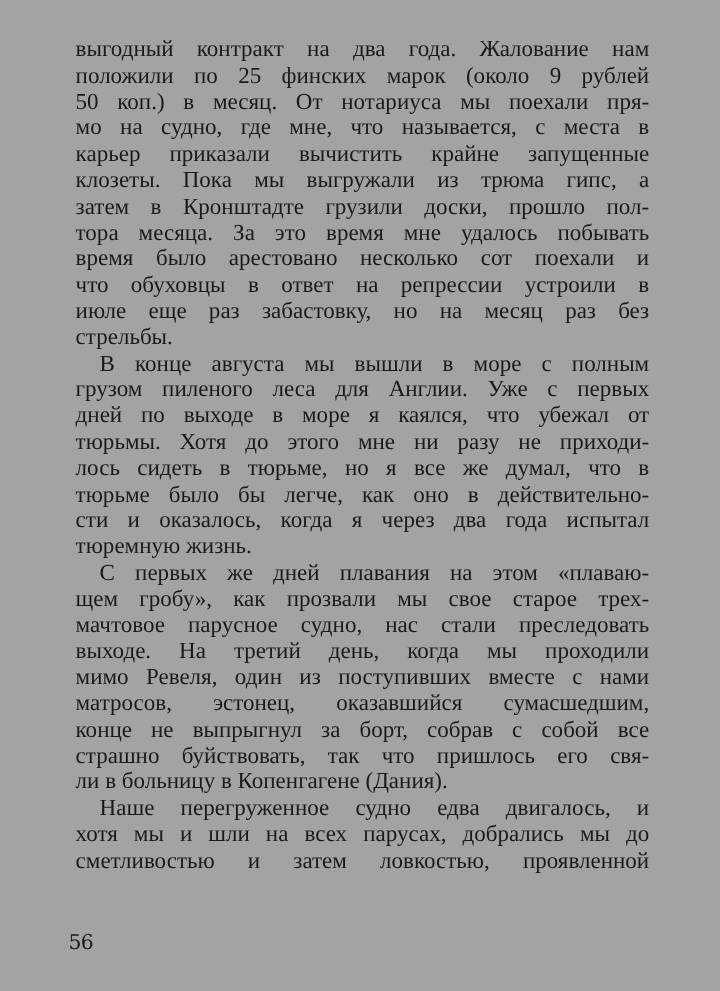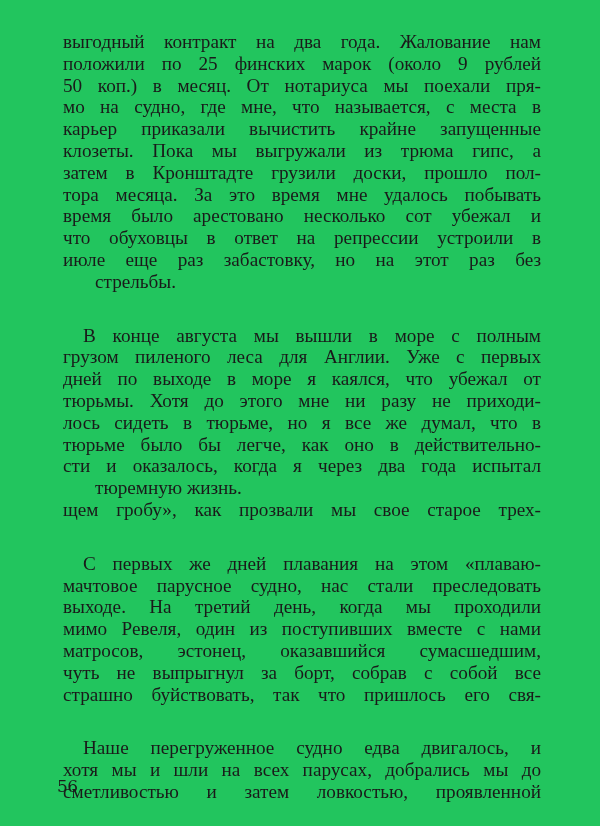--- a/index.html
+++ b/index.html
@@ -12,21 +12,21 @@
       height: 826px;
       position: relative;
       overflow: hidden;
     }
     .page {
       position: absolute;
       left: 0;
       top: 0;
       width: 600px;
       height: 826px;
-      background: #22c55e;
+      background: #a3a3a3;
     }
     .text-block {
       position: absolute;
       left: 63px;
       top: 31px;
       width: 478px;
       font-family: "Liberation Serif", "DejaVu Serif", serif;
       font-size: 19.2px;
       line-height: 21.8px;
       color: #1a1a1a;
@@ -34,25 +34,23 @@
     .line {
       display: block;
       height: 21.8px;
       white-space: nowrap;
       text-align: justify;
       text-align-last: justify;
       overflow: visible;
     }
     .line.last {
       text-align-last: left;
-      margin-left: 32px;
     }
     .line.indent {
       padding-left: 20px;
-      margin-top: 32px;
     }
     .page-number {
       position: absolute;
       left: 57px;
       top: 776px;
       font-family: "DejaVu Serif", serif;
       font-weight: normal;
       font-size: 17px;
       color: #1a1a1a;
       letter-spacing: -0.5px;
@@ -66,46 +64,47 @@
 
     <div>
       <span class="line">выгодный контракт на два года. Жалование нам</span>
       <span class="line">положили по 25 финских марок (около 9 рублей</span>
       <span class="line">50 коп.) в месяц. От нотариуса мы поехали пря-</span>
       <span class="line">мо на судно, где мне, что называется, с места в</span>
       <span class="line">карьер приказали вычистить крайне запущенные</span>
       <span class="line">клозеты. Пока мы выгружали из трюма гипс, а</span>
       <span class="line">затем в Кронштадте грузили доски, прошло пол-</span>
       <span class="line">тора месяца. За это время мне удалось побывать</span>
-      <span class="line">время было арестовано несколько сот убежал и</span>
+      <span class="line">время было арестовано несколько сот поехали и</span>
       <span class="line">что обуховцы в ответ на репрессии устроили в</span>
-      <span class="line">июле еще раз забастовку, но на этот раз без</span>
+      <span class="line">июле еще раз забастовку, но на месяц раз без</span>
       <span class="line last">стрельбы.</span>
     </div>
 
     <div>
       <span class="line indent">В конце августа мы вышли в море с полным</span>
       <span class="line">грузом пиленого леса для Англии. Уже с первых</span>
       <span class="line">дней по выходе в море я каялся, что убежал от</span>
       <span class="line">тюрьмы. Хотя до этого мне ни разу не приходи-</span>
       <span class="line">лось сидеть в тюрьме, но я все же думал, что в</span>
       <span class="line">тюрьме было бы легче, как оно в действительно-</span>
       <span class="line">сти и оказалось, когда я через два года испытал</span>
       <span class="line last">тюремную жизнь.</span>
     </div>
 
     <div>
+      <span class="line indent">С первых же дней плавания на этом «плаваю-</span>
       <span class="line">щем гробу», как прозвали мы свое старое трех-</span>
-      <span class="line indent">С первых же дней плавания на этом «плаваю-</span>
       <span class="line">мачтовое парусное судно, нас стали преследовать</span>
       <span class="line">выходе. На третий день, когда мы проходили</span>
       <span class="line">мимо Ревеля, один из поступивших вместе с нами</span>
       <span class="line">матросов, эстонец, оказавшийся сумасшедшим,</span>
-      <span class="line">чуть не выпрыгнул за борт, собрав с собой все</span>
+      <span class="line">конце не выпрыгнул за борт, собрав с собой все</span>
       <span class="line">страшно буйствовать, так что пришлось его свя-</span>
+      <span class="line last">ли в больницу в Копенгагене (Дания).</span>
     </div>
 
     <div>
       <span class="line indent">Наше перегруженное судно едва двигалось, и</span>
       <span class="line">хотя мы и шли на всех парусах, добрались мы до</span>
       <span class="line">сметливостью и затем ловкостью, проявленной</span>
     </div>
 
   </div>
 

